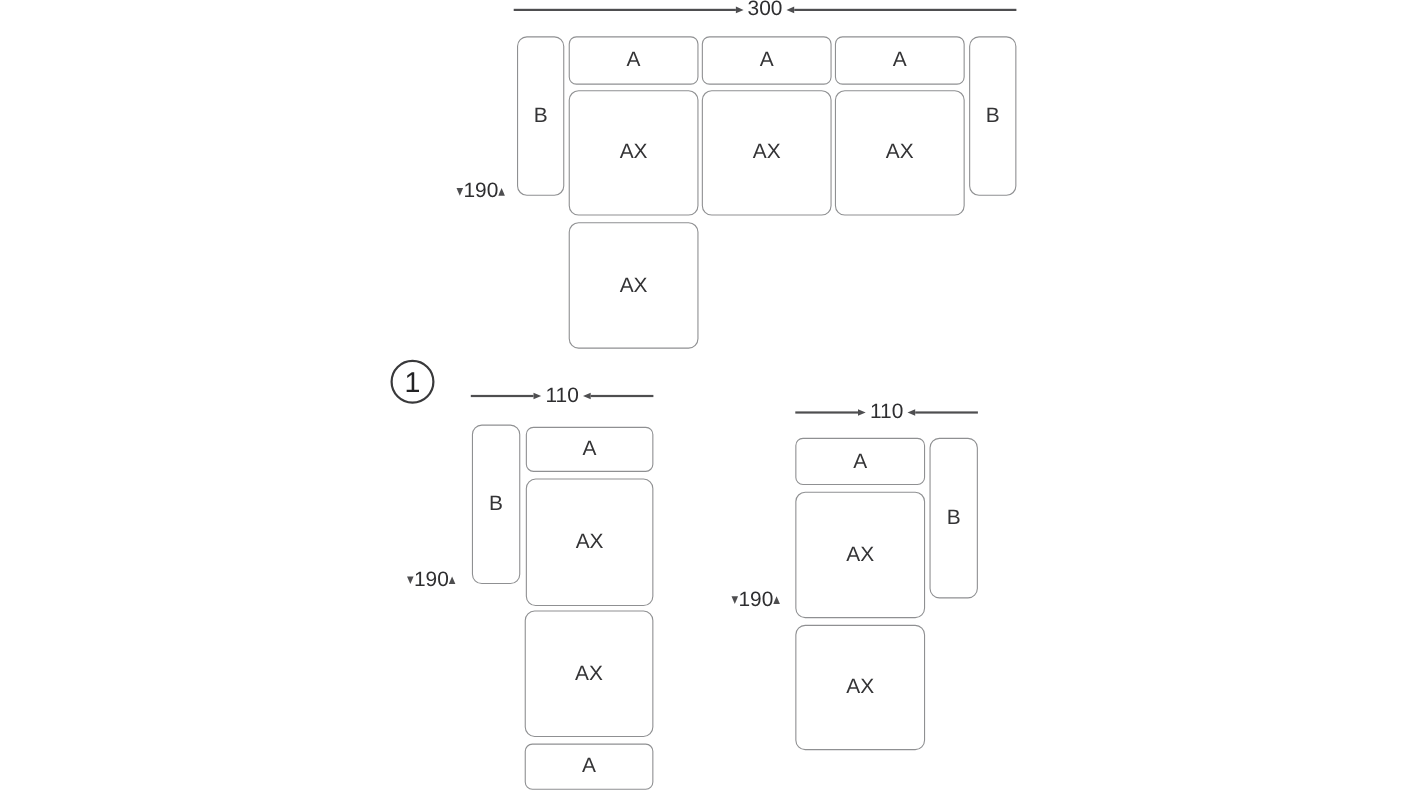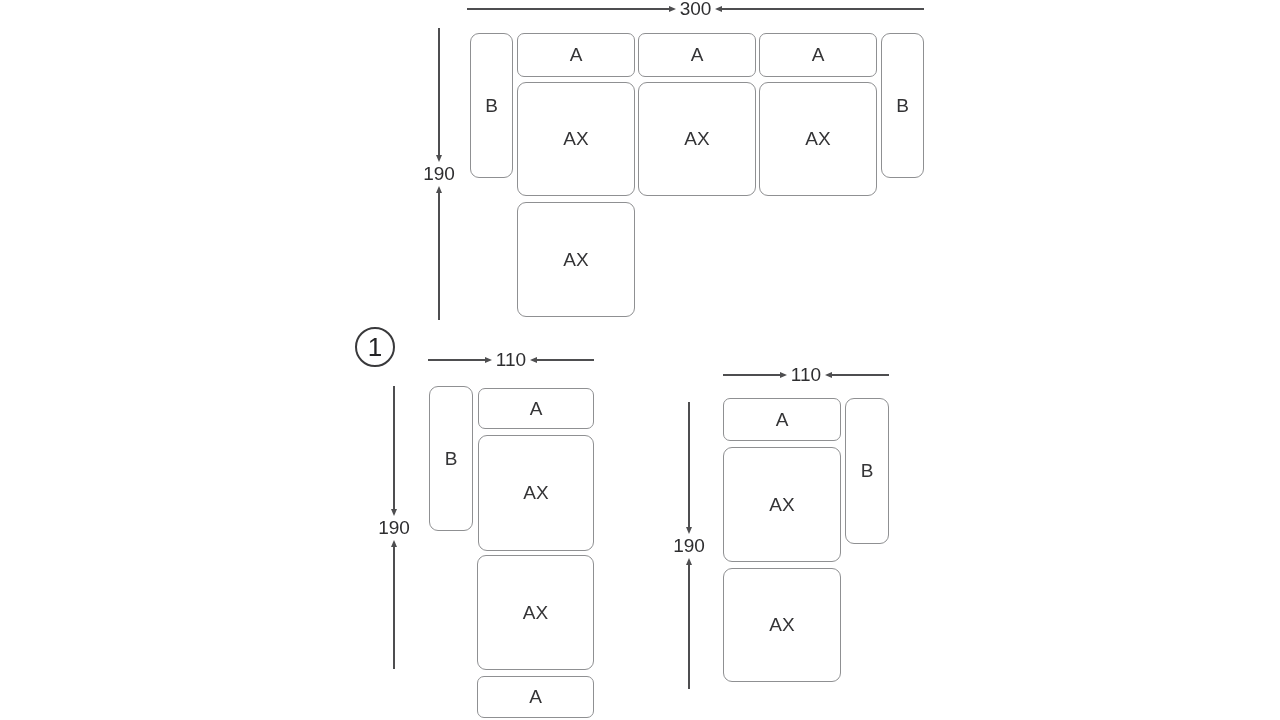--- a/index.html
+++ b/index.html
@@ -31,21 +31,20 @@
     align-items: center;
     height: 18px;
     color: #2e2e30;
   }
   .hdim .seg { flex: 1; height: 1.5px; background: #4e4e50; }
   .hdim .lbl { padding: 0 4px; font-size: 19px; line-height: 18px; white-space: nowrap; }
   
   .vdim {
     position: absolute;
     display: flex;
-    flex-direction: column;
     align-items: center;
     width: 40px;
     color: #2e2e30;
     justify-content: flex-end;
   }
   .vdim .seg { flex: 1; width: 1.5px; background: #4e4e50; }
   .vdim .lbl { padding: 2px 0; font-size: 19px; line-height: 20px; white-space: nowrap; }
   
   .arr { width: 0; height: 0; flex: none; }
   .arr.right { border-top: 3px solid transparent; border-bottom: 3px solid transparent; border-left: 7px solid #4e4e50; }

